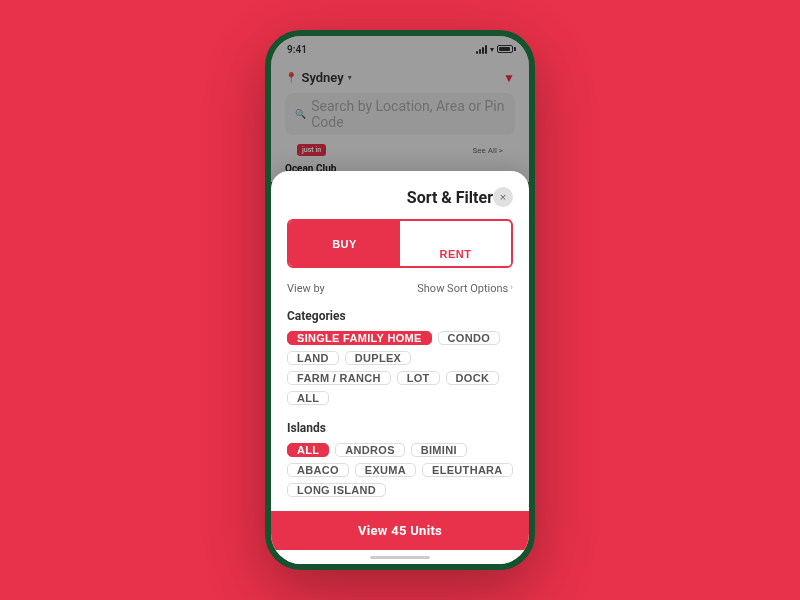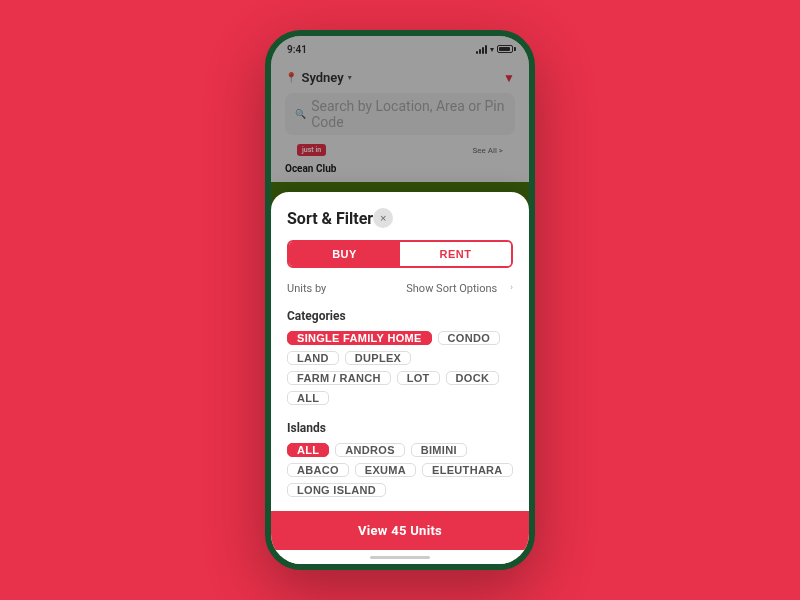--- a/index.html
+++ b/index.html
@@ -167,21 +167,21 @@
     .modal {
       background: white;
       border-radius: 18px 18px 0 0;
       width: 100%;
       padding: 16px 16px 0;
       box-shadow: 0 -4px 20px rgba(0,0,0,0.15);
     }
 
     .modal-header {
       display: flex;
-      justify-content: flex-start;
+      justify-content: flex-end;
       align-items: center;
       margin-bottom: 12px;
     }
     .modal-title {
       font-size: 16px;
       font-weight: 700;
       color: #222;
     }
     .close-btn {
       width: 20px;
@@ -215,39 +215,40 @@
       border: none;
       letter-spacing: 0.5px;
     }
     .toggle-btn.active {
       background: #e8314a;
       color: white;
     }
     .toggle-btn.inactive {
       background: white;
       color: #e8314a;
+      margin-top: 21px;
     }
 
     
     .sort-row {
       display: flex;
       justify-content: space-between;
       align-items: center;
       margin-bottom: 14px;
     }
     .sort-label {
       font-size: 11px;
       color: #666;
     }
     .sort-options-link {
       font-size: 11px;
       color: #666;
       display: flex;
       align-items: flex-start;
-      gap: 13px;
+      gap: 2px;
     }
     .sort-chevron { font-size: 9px; color: #aaa; }
 
     
     .section-title {
       font-size: 12px;
       font-weight: 700;
       color: #333;
       margin-bottom: 8px;
     }
@@ -359,21 +360,21 @@
         <span class="modal-title">Sort &amp; Filter</span>
         <button class="close-btn">×</button>
       </div>
 
       <div class="toggle-bar">
         <button class="toggle-btn active">BUY</button>
         <button class="toggle-btn inactive">RENT</button>
       </div>
 
       <div class="sort-row">
-        <span class="sort-label">Units by</span>
+        <span class="sort-label">View by</span>
         <span class="sort-options-link">
           <span>Show Sort Options</span>
           <span class="sort-chevron">›</span>
         </span>
       </div>
 
       <div class="section-title">Categories</div>
       <div class="chips-row" id="categories-chips">
           <button class="chip active">SINGLE FAMILY HOME</button>
           <button class="chip">CONDO</button>

